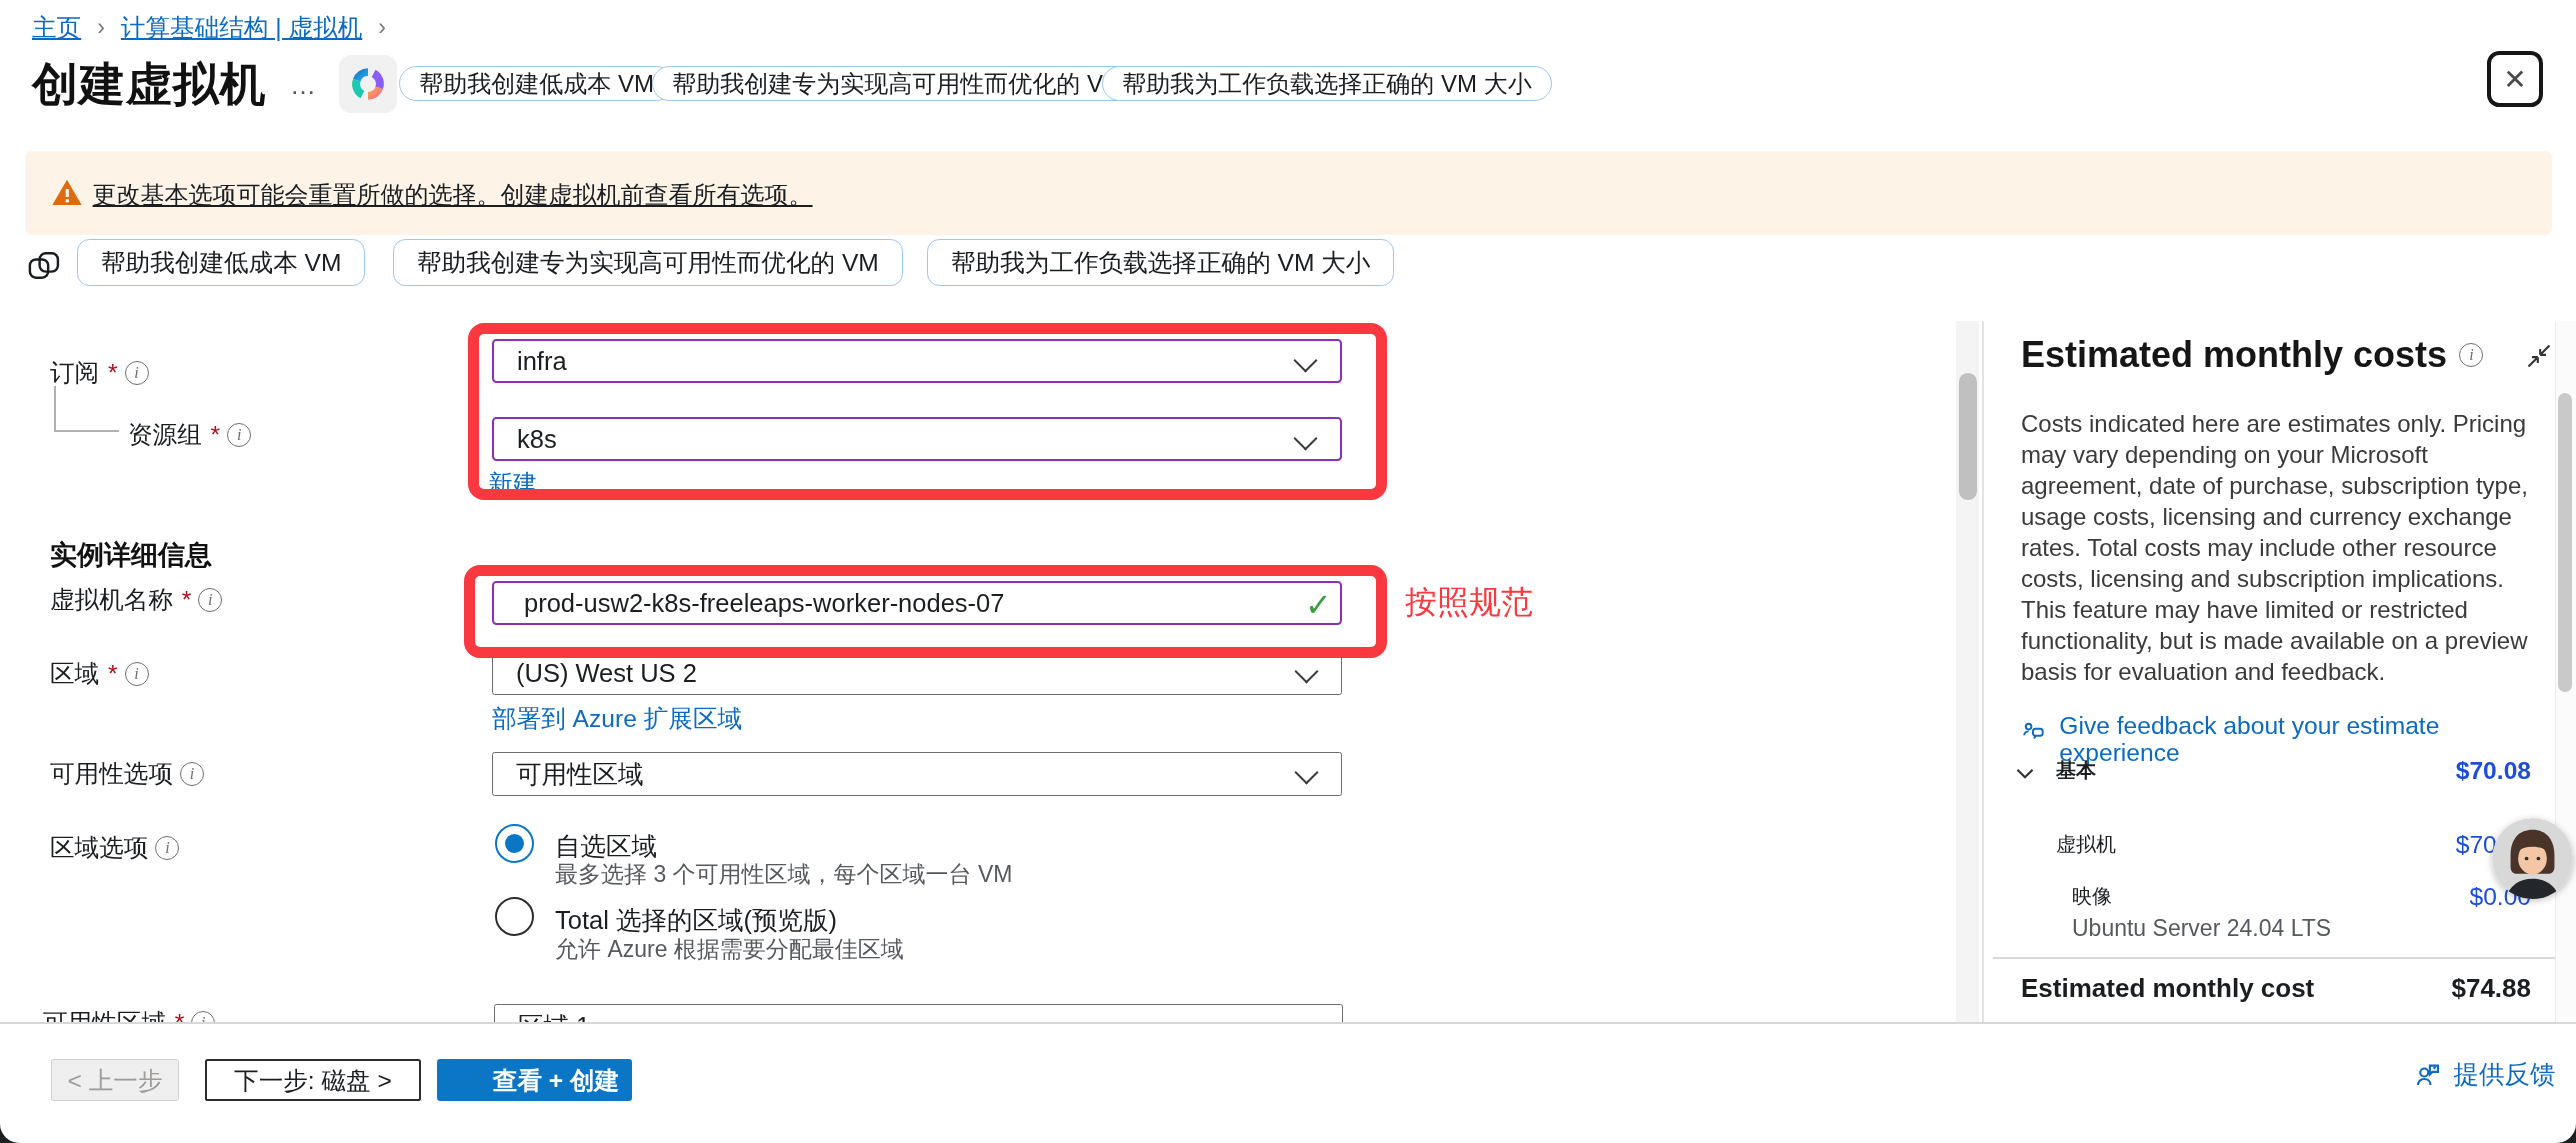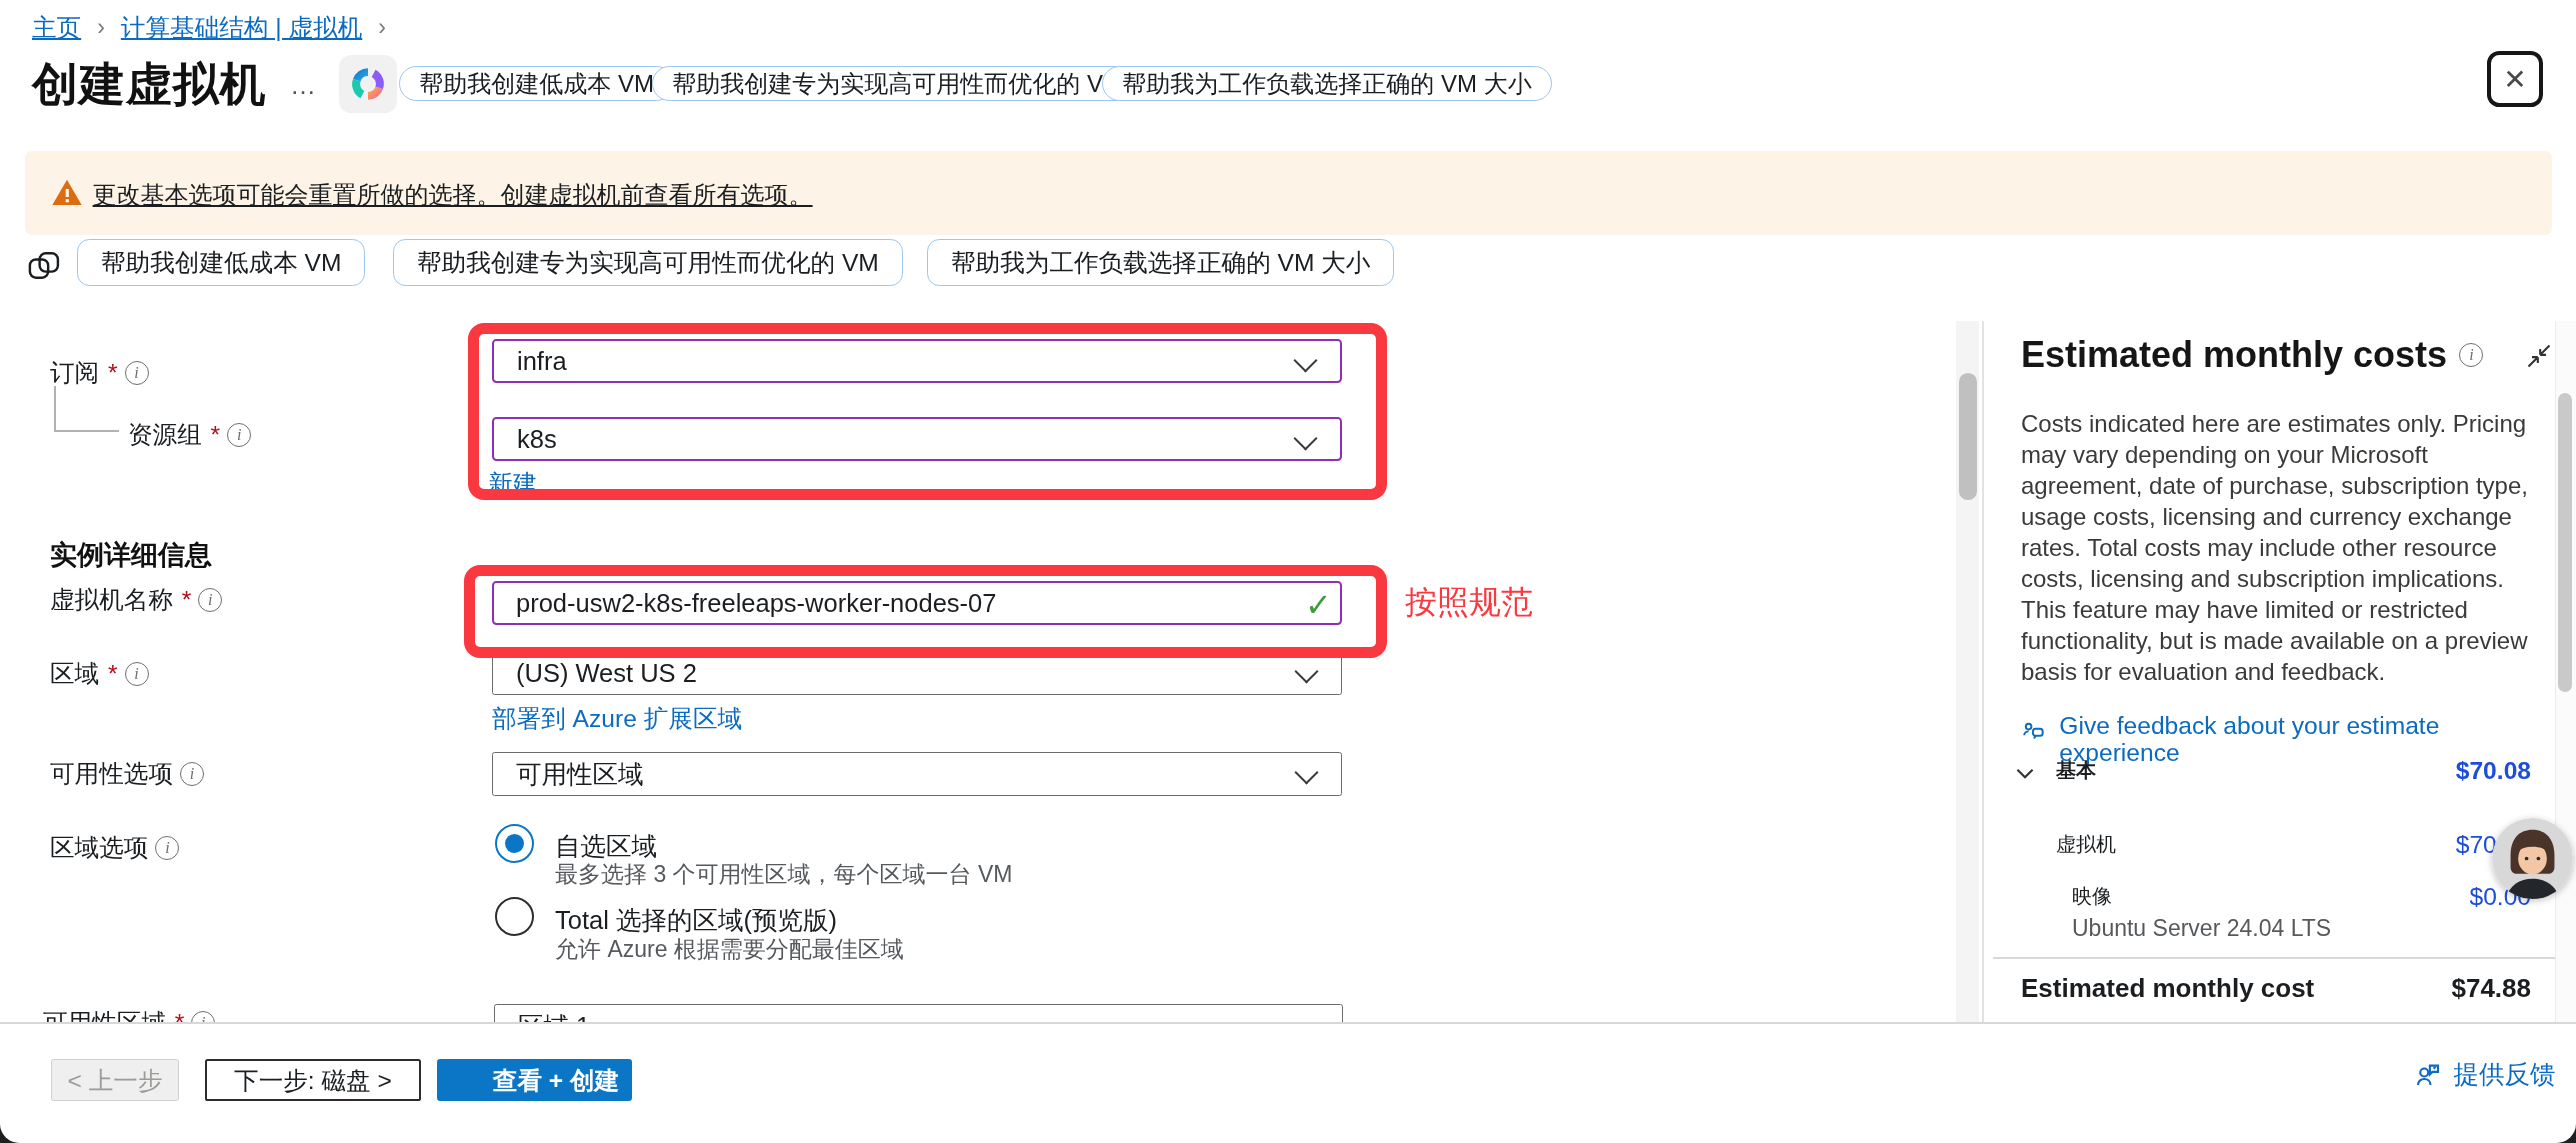--- a/index.html
+++ b/index.html
@@ -33,21 +33,21 @@
   .dd-purple{border:2.6px solid #8f2fb5;border-radius:4.4px;}
   .dd-gray{border:1.8px solid #6b6b6b;border-radius:2.6px;}
   .chev{width:15px;height:15px;border-right:2.6px solid #3b3b3b;border-bottom:2.6px solid #3b3b3b;
         transform:rotate(45deg);position:absolute;right:26px;top:10.5px;}
   .blue-link{color:#0b6ac1;font-size:24.6px;cursor:pointer;}
   .section-h{font-size:27px;font-weight:700;color:#111;}
   .subtext{font-size:23px;color:#565a5e;}
   .redbox{border:11.4px solid #fa3840;border-radius:16px;pointer-events:none;z-index:30;}
   .red-note{color:#fa3840;font-size:32px;}
   .vm-input{height:44px;border:2.6px solid #8f2fb5;border-radius:4.4px;background:#fff;box-sizing:border-box;
-        font-size:25.5px;color:#1b1e21;padding:0 53px 0 22px;width:850px;outline:none;
+        font-size:25.5px;color:#1b1e21;padding:0 53px 0 30px;width:850px;outline:none;
         font-family:"Liberation Sans","DejaVu Sans",sans-serif;}
   .treeline{background:#b3b1af;}
   .radio-outer{width:39px;height:39px;border-radius:50%;box-sizing:border-box;background:#fff;}
   .radio-sel{border:2.6px solid #0b76c5;display:flex;align-items:center;justify-content:center;}
   .radio-sel .dot{width:19.3px;height:19.3px;border-radius:50%;background:#0b76c5;}
   .radio-unsel{border:2.6px solid #2f2d2b;}
   
   .panel-title{font-size:36px;font-weight:700;color:#161616;}
   .panel-p{font-size:24px;line-height:31px;color:#3b3a39;}
   .cost-label{font-size:20px;color:#1b1e21;}

